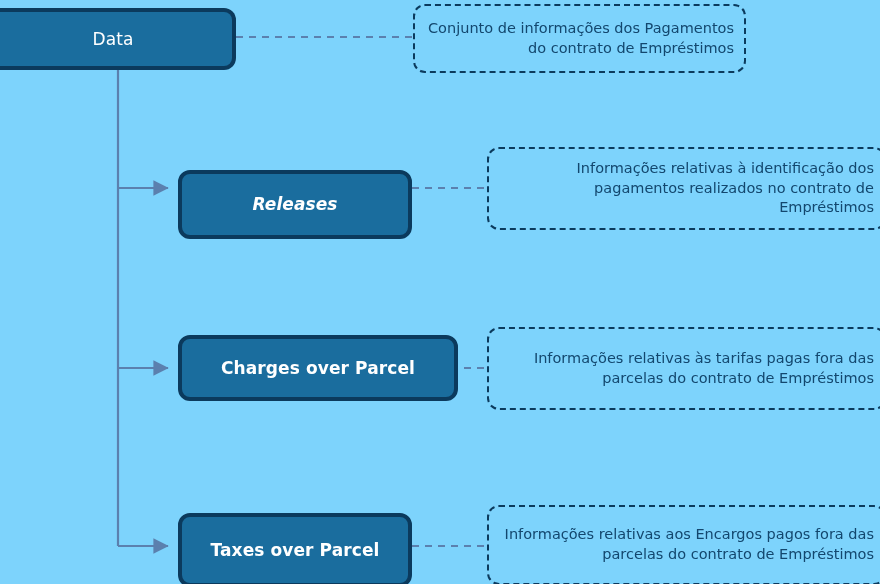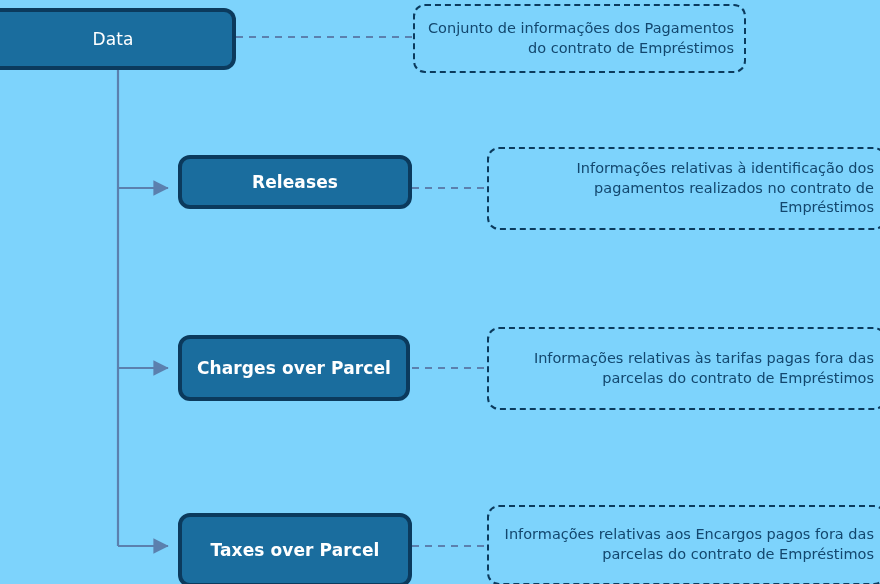--- a/index.html
+++ b/index.html
@@ -103,28 +103,28 @@
     <path d="M 412 546 L 486 546" stroke="#5b80ae" stroke-width="2.2" fill="none" stroke-dasharray="7 6"></path>
   </svg>
 
   <div class="node root" style="left:-6px; top:8px; width:242px; height:62px;">
     <span class="node-label">Data</span>
   </div>
   <div class="note" style="left:413px; top:4px; width:333px; height:69px;">
     <span class="note-text">Conjunto de informações dos Pagamentos do contrato de Empréstimos</span>
   </div>
 
-  <div class="node" style="left:178px; top:155px; width:234px; height:54px;">
+  <div class="node" style="left:178px; top:170px; width:234px; height:69px;font-style:italic;">
     <span class="node-label">Releases</span>
   </div>
   <div class="note" style="left:487px; top:147px; width:399px; height:83px;">
     <span class="note-text">Informações relativas à identificação dos pagamentos realizados no contrato de Empréstimos</span>
   </div>
 
-  <div class="node" style="left:178px; top:335px; width:232px; height:66px;">
+  <div class="node" style="left:178px; top:335px; width:280px; height:66px;">
     <span class="node-label">Charges over Parcel</span>
   </div>
   <div class="note" style="left:487px; top:327px; width:399px; height:83px;">
     <span class="note-text">Informações relativas às tarifas pagas fora das parcelas do contrato de Empréstimos</span>
   </div>
 
   <div class="node" style="left:178px; top:513px; width:234px; height:74px;">
     <span class="node-label">Taxes over Parcel</span>
   </div>
   <div class="note" style="left:487px; top:505px; width:399px; height:80px;">

